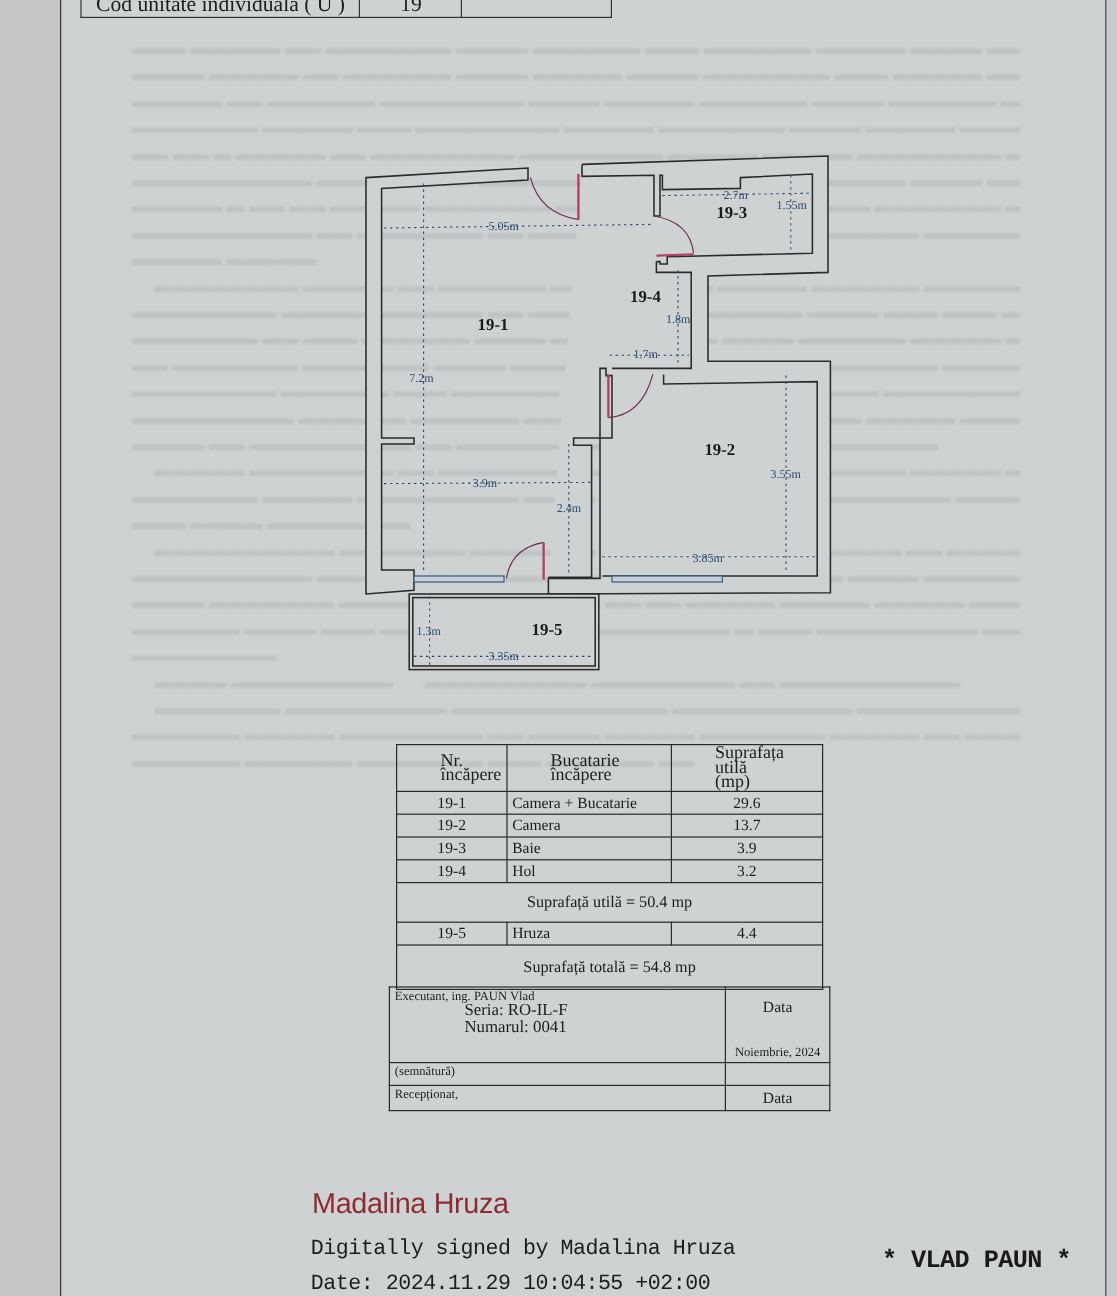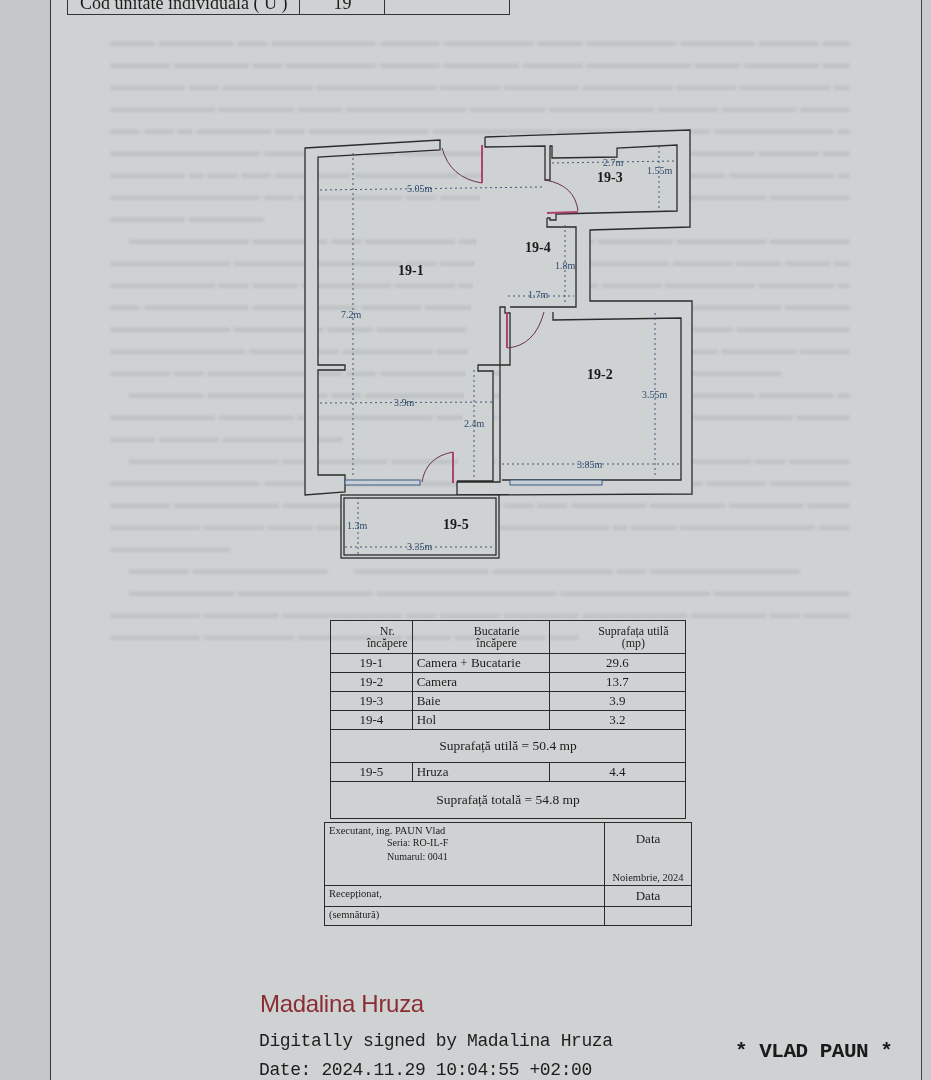--- a/index.html
+++ b/index.html
@@ -37,33 +37,33 @@
 
   svg.plan { position:absolute; left:0; top:0; }
 
   .room-table {
     position:absolute; left:330px; top:620px; width:356px;
     border-collapse:collapse; font-size:13px;
   }
   .room-table td, .room-table th {
     border:1px solid #2a2a2a; padding:1px 4px; font-weight:normal;
   }
-  .room-table th { font-size:12px; line-height:12px; text-align:center; height:30px;padding-left:36px; }
+  .room-table th { font-size:15px; line-height:12px; text-align:left; height:30px;padding-left:36px; }
   .room-table td.c-nr { width:55px; text-align:center; }
   .room-table td.c-name { width:128px; }
   .room-table td.c-area { text-align:center; }
   .room-table td.sum { text-align:center; height:30px; font-size:13.5px; }
 
   .sig-table {
     position:absolute; left:324px; top:822px; width:368px;
     border-collapse:collapse; font-size:10.5px;
   }
   .sig-table td { border:1px solid #2a2a2a; padding:2px 4px; vertical-align:top; }
   .sig-table td.date-col { width:78px; text-align:center; font-size:12px;border-radius:11px; }
-  .sig-table .sub { padding-left:58px; font-size:10px; line-height:14px; }
+  .sig-table .sub { padding-left:58px; font-size:14px; line-height:14px; }
 
   .sign-name {
     position:absolute; left:260px; top:990px; font-size:24px; color:#8b2c33;
     font-family:"Liberation Sans", sans-serif; letter-spacing:-0.3px;
   }
   .sign-line {
     position:absolute; left:259px; font-size:18px; color:#1d1d1d;
     font-family:Liberation Mono, monospace; letter-spacing:-0.4px;
   }
   .stamp {
@@ -237,26 +237,26 @@
       <div>Executant, ing. PAUN Vlad</div>
       <div class="sub">Seria: RO-IL-F</div>
       <div class="sub">Numarul: 0041</div>
     </td>
     <td class="date-col">
       <div style="font-size:13px;margin-top:6px">Data</div>
       <div style="font-size:10.5px;margin-top:25px">Noiembrie, 2024</div>
     </td>
   </tr>
   <tr>
+    <td style="height:14px">(semnătură)</td>
+    <td class="date-col"></td>
+  </tr>
+  <tr>
     <td style="height:14px">Recepționat,</td>
     <td class="date-col" rowspan="1" style="font-size:13px">Data</td>
-  </tr>
-  <tr>
-    <td style="height:14px">(semnătură)</td>
-    <td class="date-col"></td>
   </tr>
 </tbody>
   </table>
 
 <div class="sign-name">Madalina Hruza</div>
 <div class="sign-line" style="top:1031px">Digitally signed by Madalina Hruza</div>
 <div class="sign-line" style="top:1060px">Date: 2024.11.29 10:04:55 +02:00</div>
 <div class="stamp">* VLAD PAUN *</div>
 
 </body></html>

